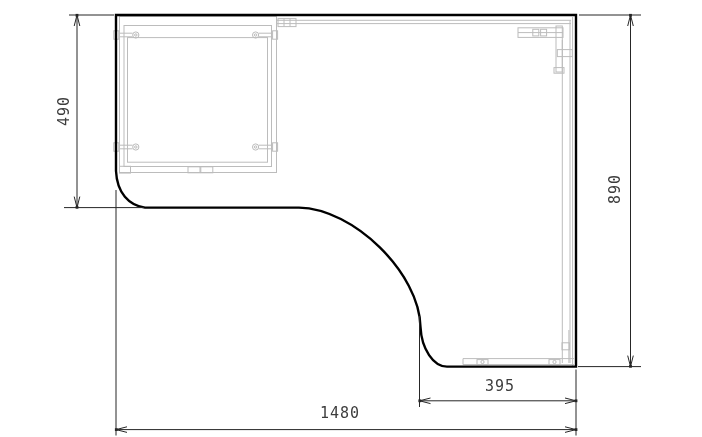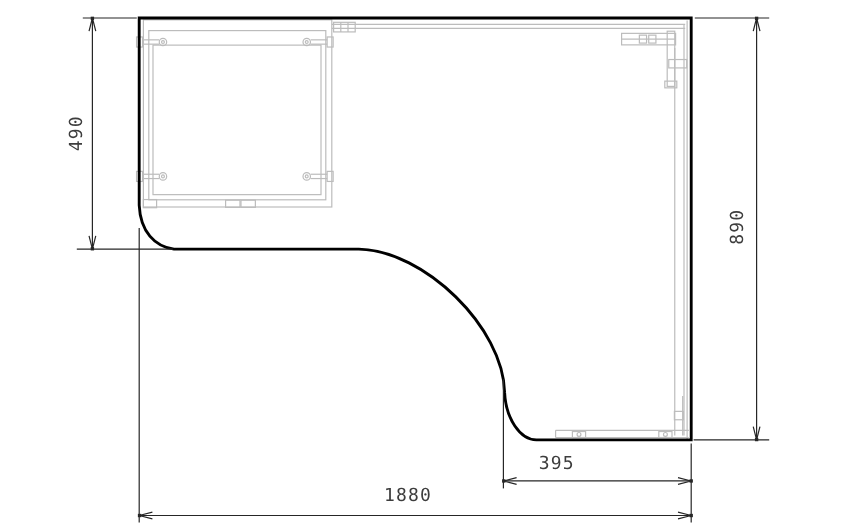--- a/index.html
+++ b/index.html
@@ -142,17 +142,17 @@
       <rect x="114.9" y="428.2" width="2.8" height="2.8" stroke="none"></rect>
       <path d="M 576 429.6 L 565 426.8 M 576 429.6 L 565 432.4" fill="none"></path>
       <rect x="574.6" y="428.2" width="2.8" height="2.8" stroke="none"></rect>
     </g>
   </svg>
 
   <div class="dim-label vertical" style="left:64px;top:111px;">490</div>
 
   <div class="dim-label vertical" style="left:615px;top:189px;">890</div>
 
-  <div class="dim-label" style="left:464px;top:386px;">395</div>
+  <div class="dim-label" style="left:500px;top:386px;">395</div>
 
-  <div class="dim-label" style="left:340px;top:413px;">1880</div>
+  <div class="dim-label" style="left:340px;top:413px;">1480</div>
 
 </div>
 
 </body></html>

